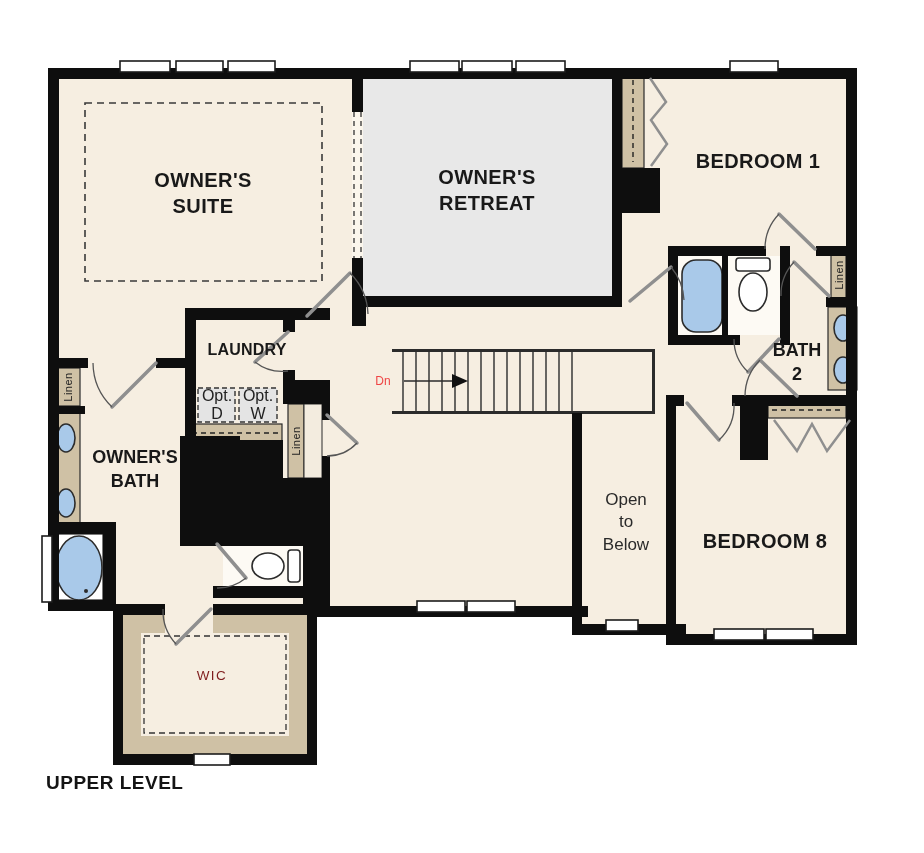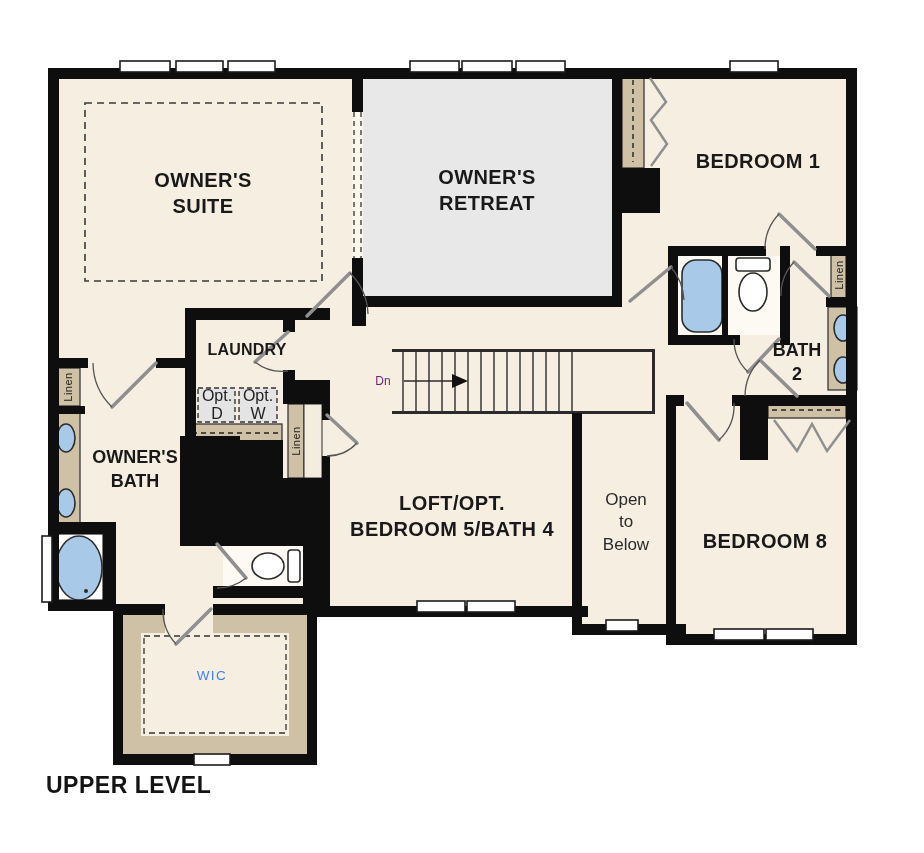--- a/index.html
+++ b/index.html
@@ -23,25 +23,25 @@
   }
   .room-big{font-weight:bold;font-size:20px;letter-spacing:.4px;}
   .room-med{font-weight:bold;font-size:16px;letter-spacing:.2px;}
   .room-sm{font-weight:bold;font-size:18px;}
   .note{font-weight:normal;font-size:17px;color:#2a2a2a;}
   .opt{font-weight:normal;font-size:16px;color:#222;line-height:1.15;}
   .linen{
     font-weight:normal;font-size:11px;color:#222;
     transform:translate(-50%,-50%) rotate(-90deg);letter-spacing:.5px;
   }
-  .wic{font-weight:normal;font-size:13.5px;color:#3b82f6;letter-spacing:1.5px;}
-  .dn{font-weight:normal;font-size:12px;color:#701a75;}
+  .wic{font-weight:normal;font-size:13.5px;color:#7f1d1d;letter-spacing:1.5px;}
+  .dn{font-weight:normal;font-size:12px;color:#ef4444;}
   .title{
     position:absolute;left:46px;top:770px;transform:none;
-    font-weight:bold;font-size:23px;letter-spacing:.5px;color:#141414;text-align:left;white-space:nowrap;
+    font-weight:bold;font-size:19px;letter-spacing:.5px;color:#141414;text-align:left;white-space:nowrap;
   }
 </style>
 </head>
 <body>
 
 <div id="stage">
 
 <svg id="plansvg" width="924" height="853" viewBox="0 0 924 853">
 
   <polygon points="48,68 857,68 857,645 676,645 676,635 580,635 580,617 317,617 317,765 113,765 113,604 48,604" fill="var(--cream)"></polygon>
@@ -252,22 +252,20 @@
     </g>
   </g>
 </svg>
 
 <div class="lbl room-big" style="left:203px;top:193px;">OWNER'S
 SUITE</div>
 <div class="lbl room-big" style="left:487px;top:190px;">OWNER'S
 RETREAT</div>
 <div class="lbl room-big" style="left:758px;top:161px;">BEDROOM 1</div>
 <div class="lbl room-big" style="left:765px;top:541px;">BEDROOM 8</div>
-<div class="lbl room-big" style="left:452px;top:516px;">LOFT/OPT.
-BEDROOM 5/BATH 4</div>
 <div class="lbl room-med" style="left:247px;top:350px;">LAUNDRY</div>
 <div class="lbl room-sm" style="left:135px;top:470px;">OWNER'S
 BATH</div>
 <div class="lbl room-sm" style="left:797px;top:363px;">BATH
 2</div>
 <div class="lbl wic" style="left:212px;top:676px;">WIC</div>
 <div class="lbl note" style="left:626px;top:523px;">Open
 to
 Below</div>
 <div class="lbl dn" style="left:383px;top:382px;">Dn</div>

